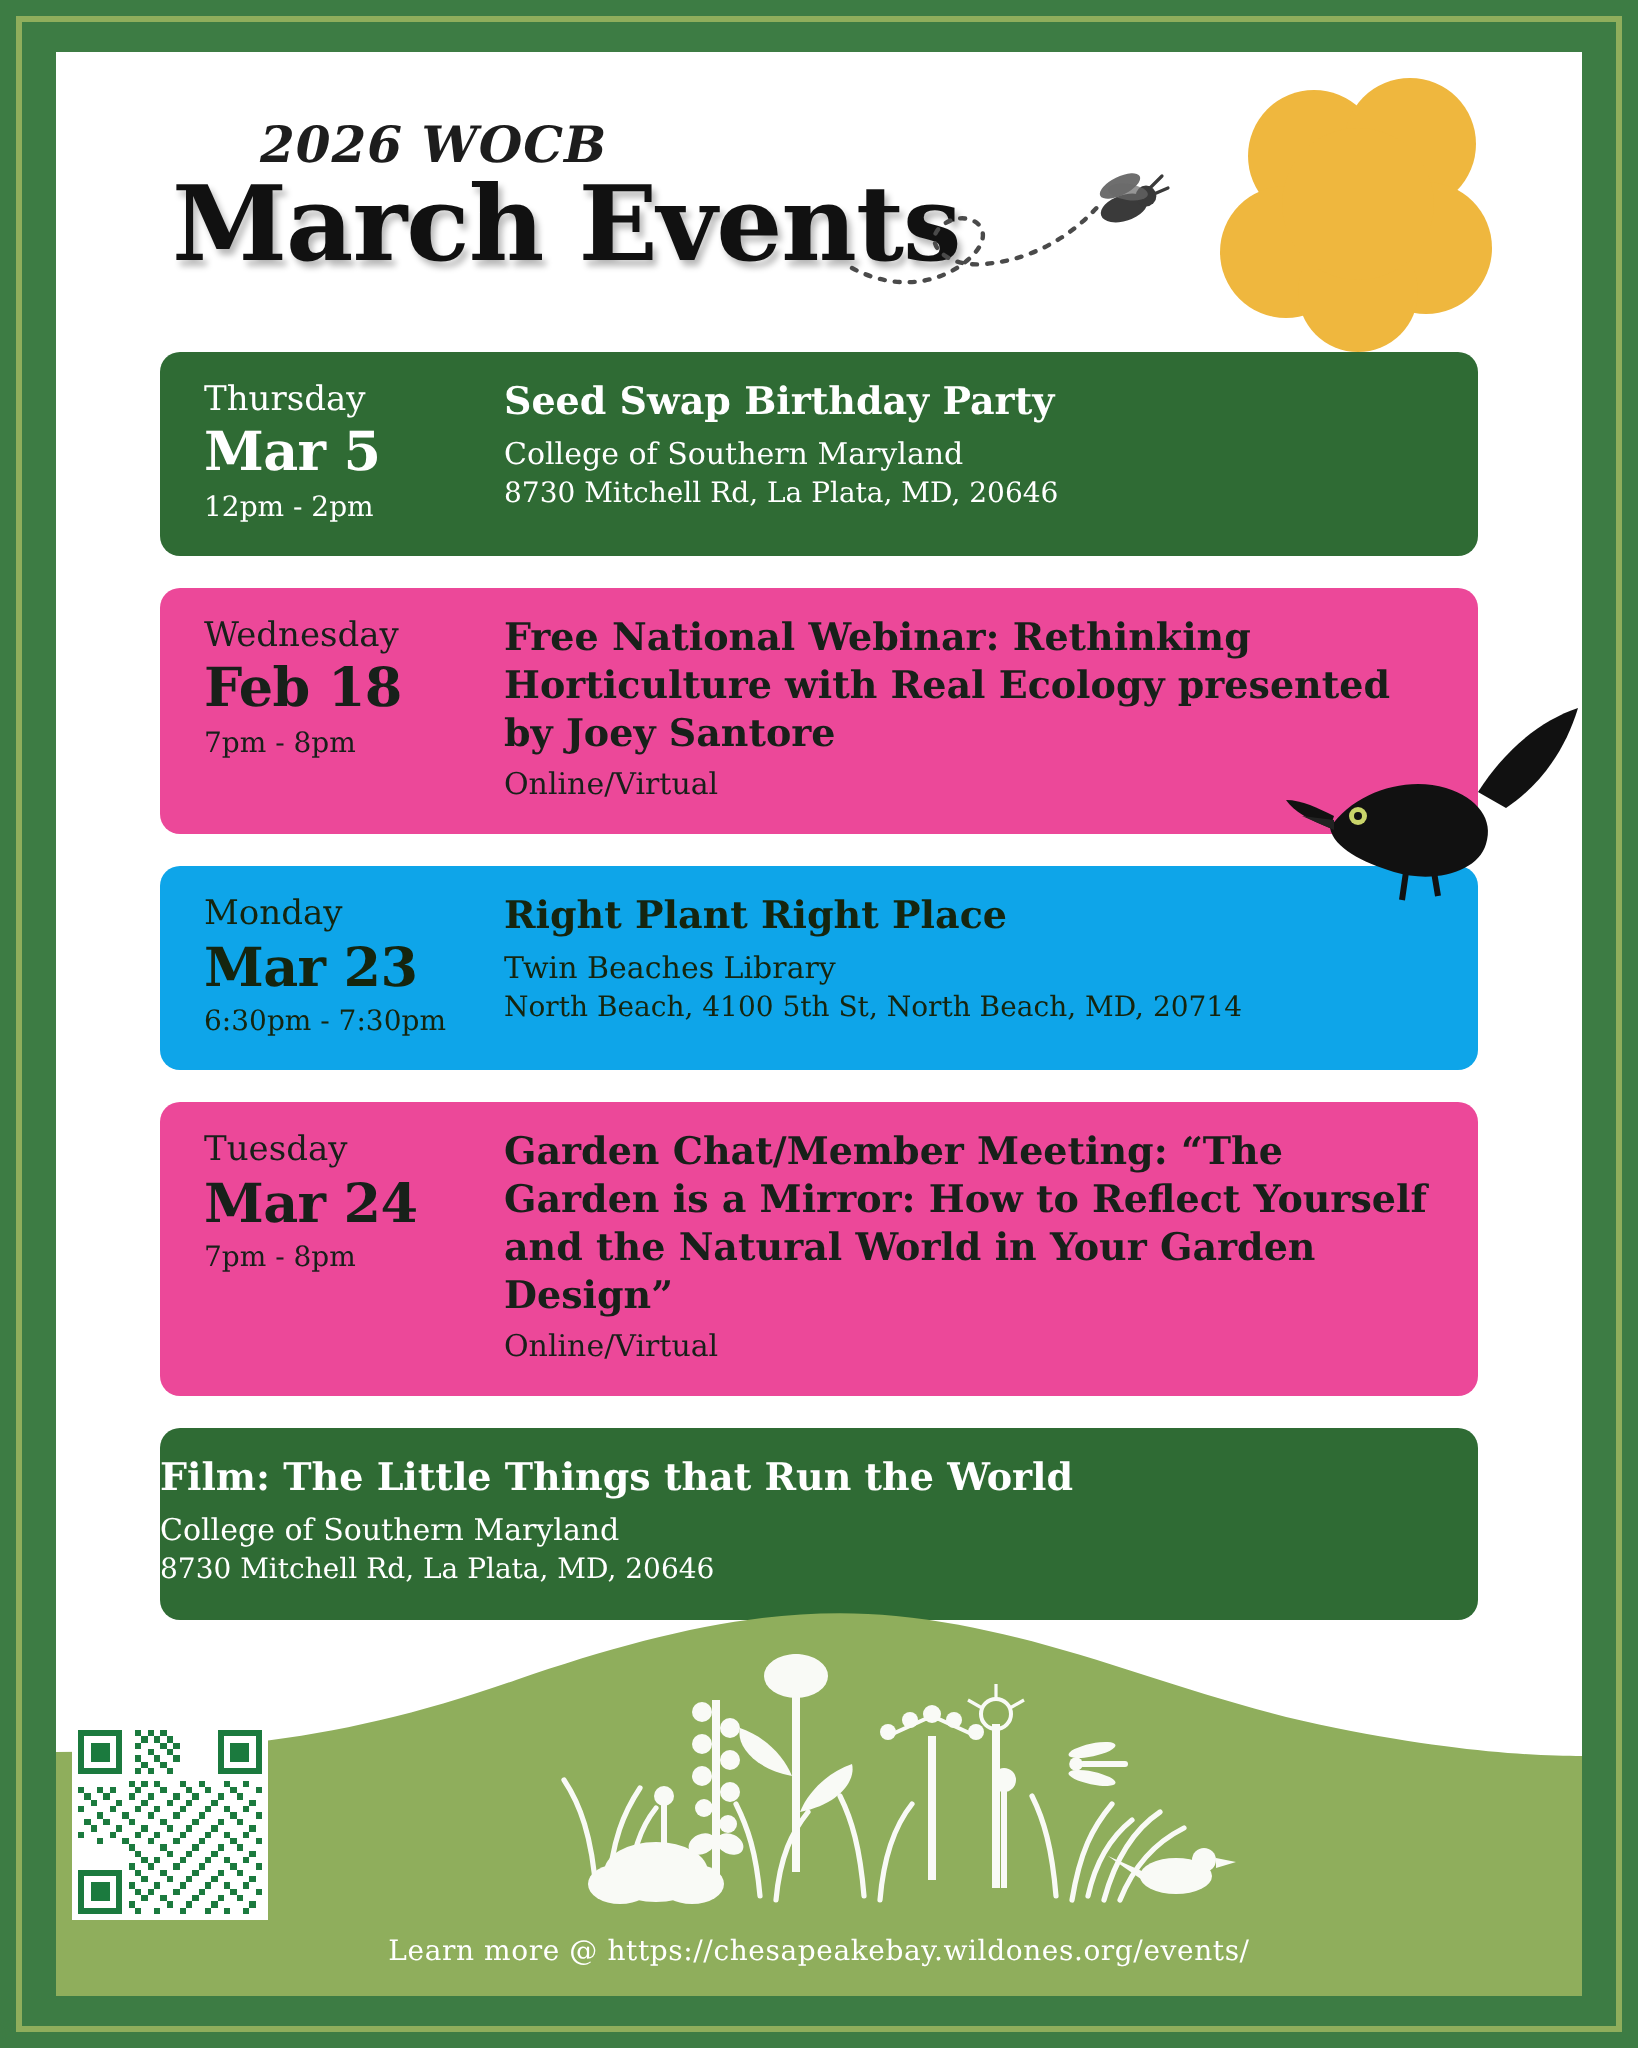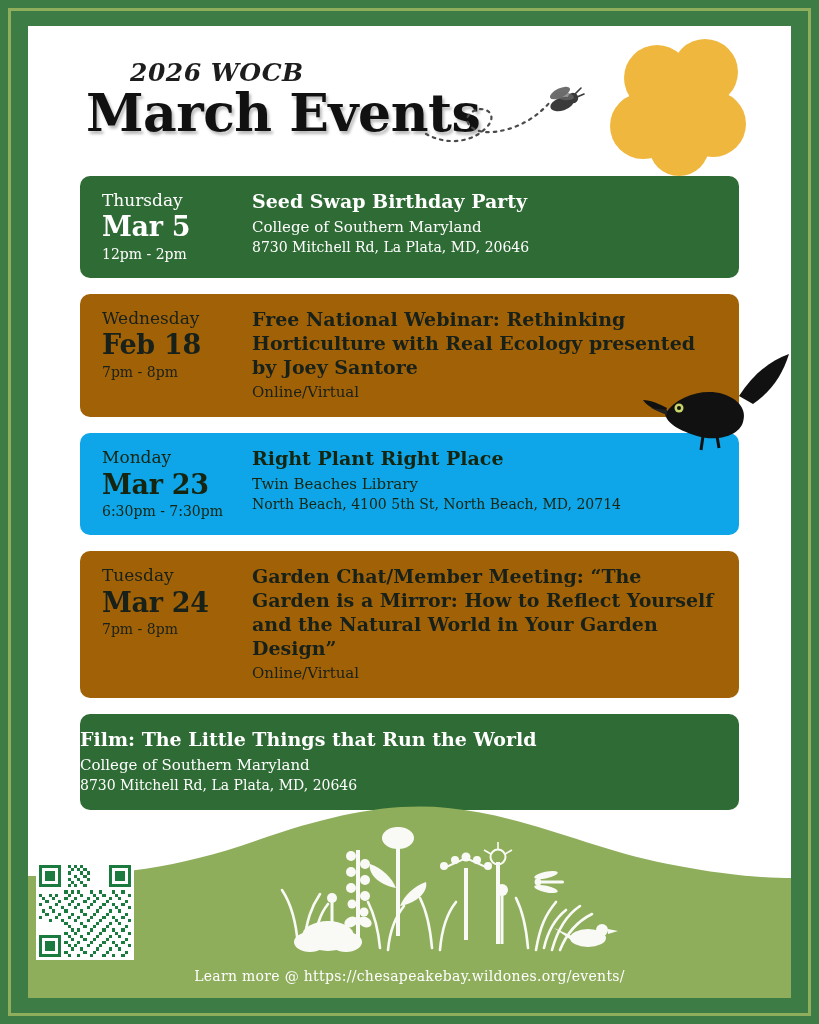--- a/index.html
+++ b/index.html
@@ -125,21 +125,21 @@
   .event {
     position: relative;
     margin: 0 52px 16px 52px;
     border-radius: 10px;
     display: flex;
     min-height: 86px;
     padding: 14px 0 14px 0;
     box-sizing: border-box;
   }
   .event.dark  { background: #2f6b34; }
-  .event.light { background: #a16207; }
+  .event.light { background: #ec4899; }
   .event.mid   { background: #0ea5e9; }
   .date-col {
     width: 172px;
     flex: 0 0 172px;
     padding-left: 22px;
     box-sizing: border-box;
   }
   .dow {
     font-family: "DejaVu Serif", serif;
     font-size: 17px;

